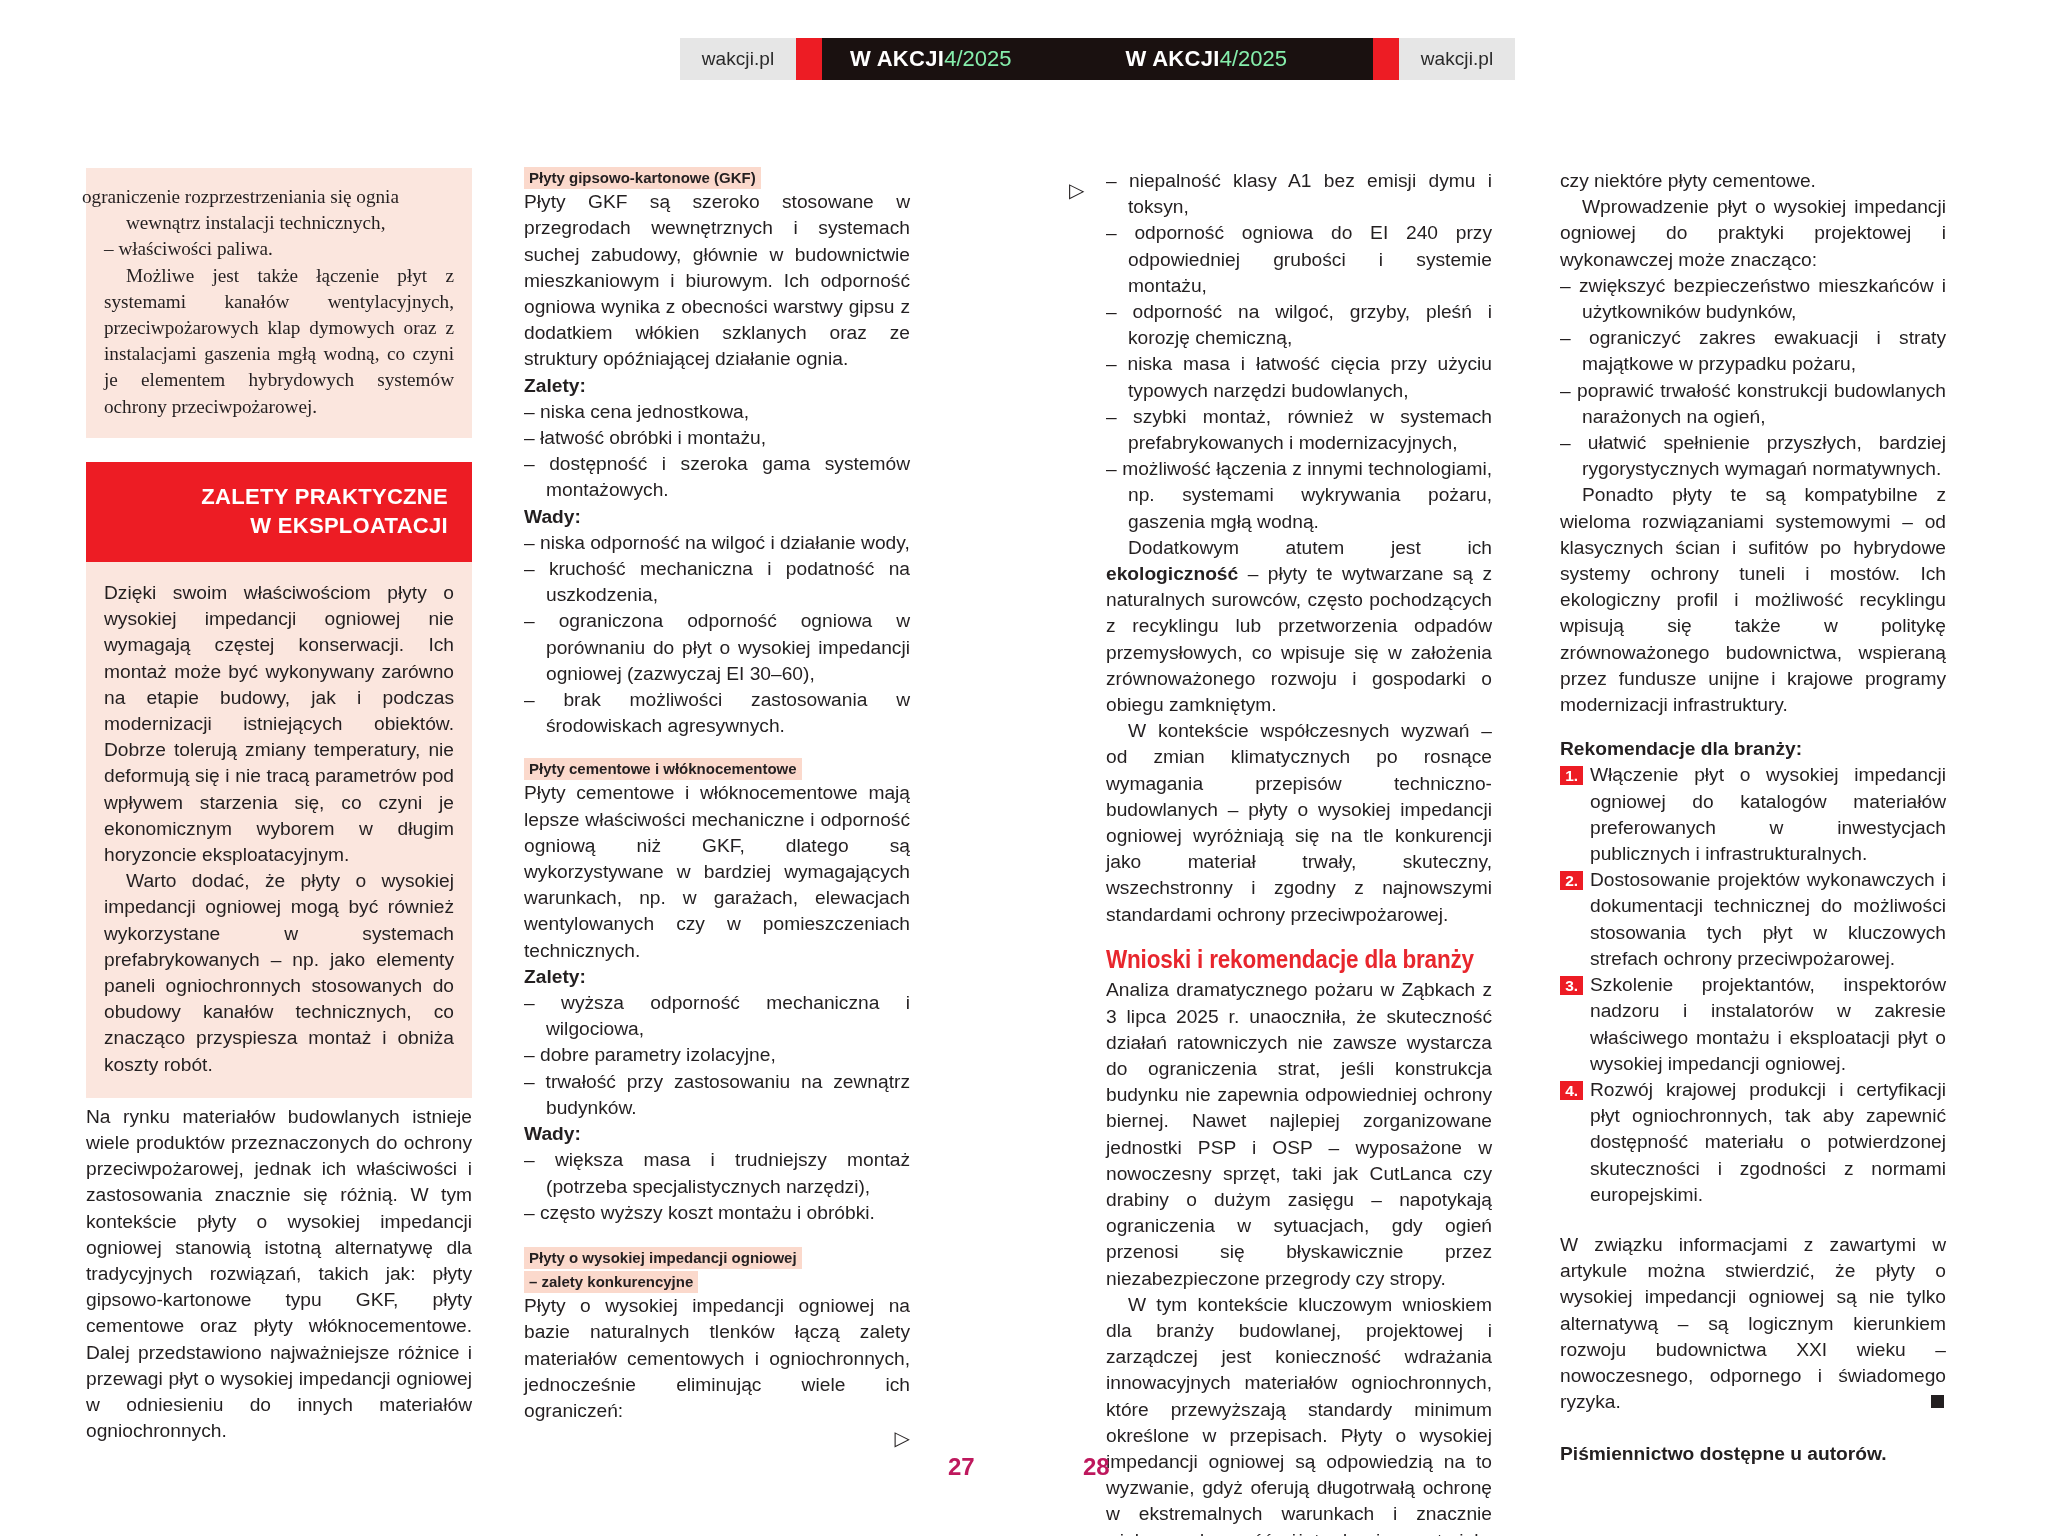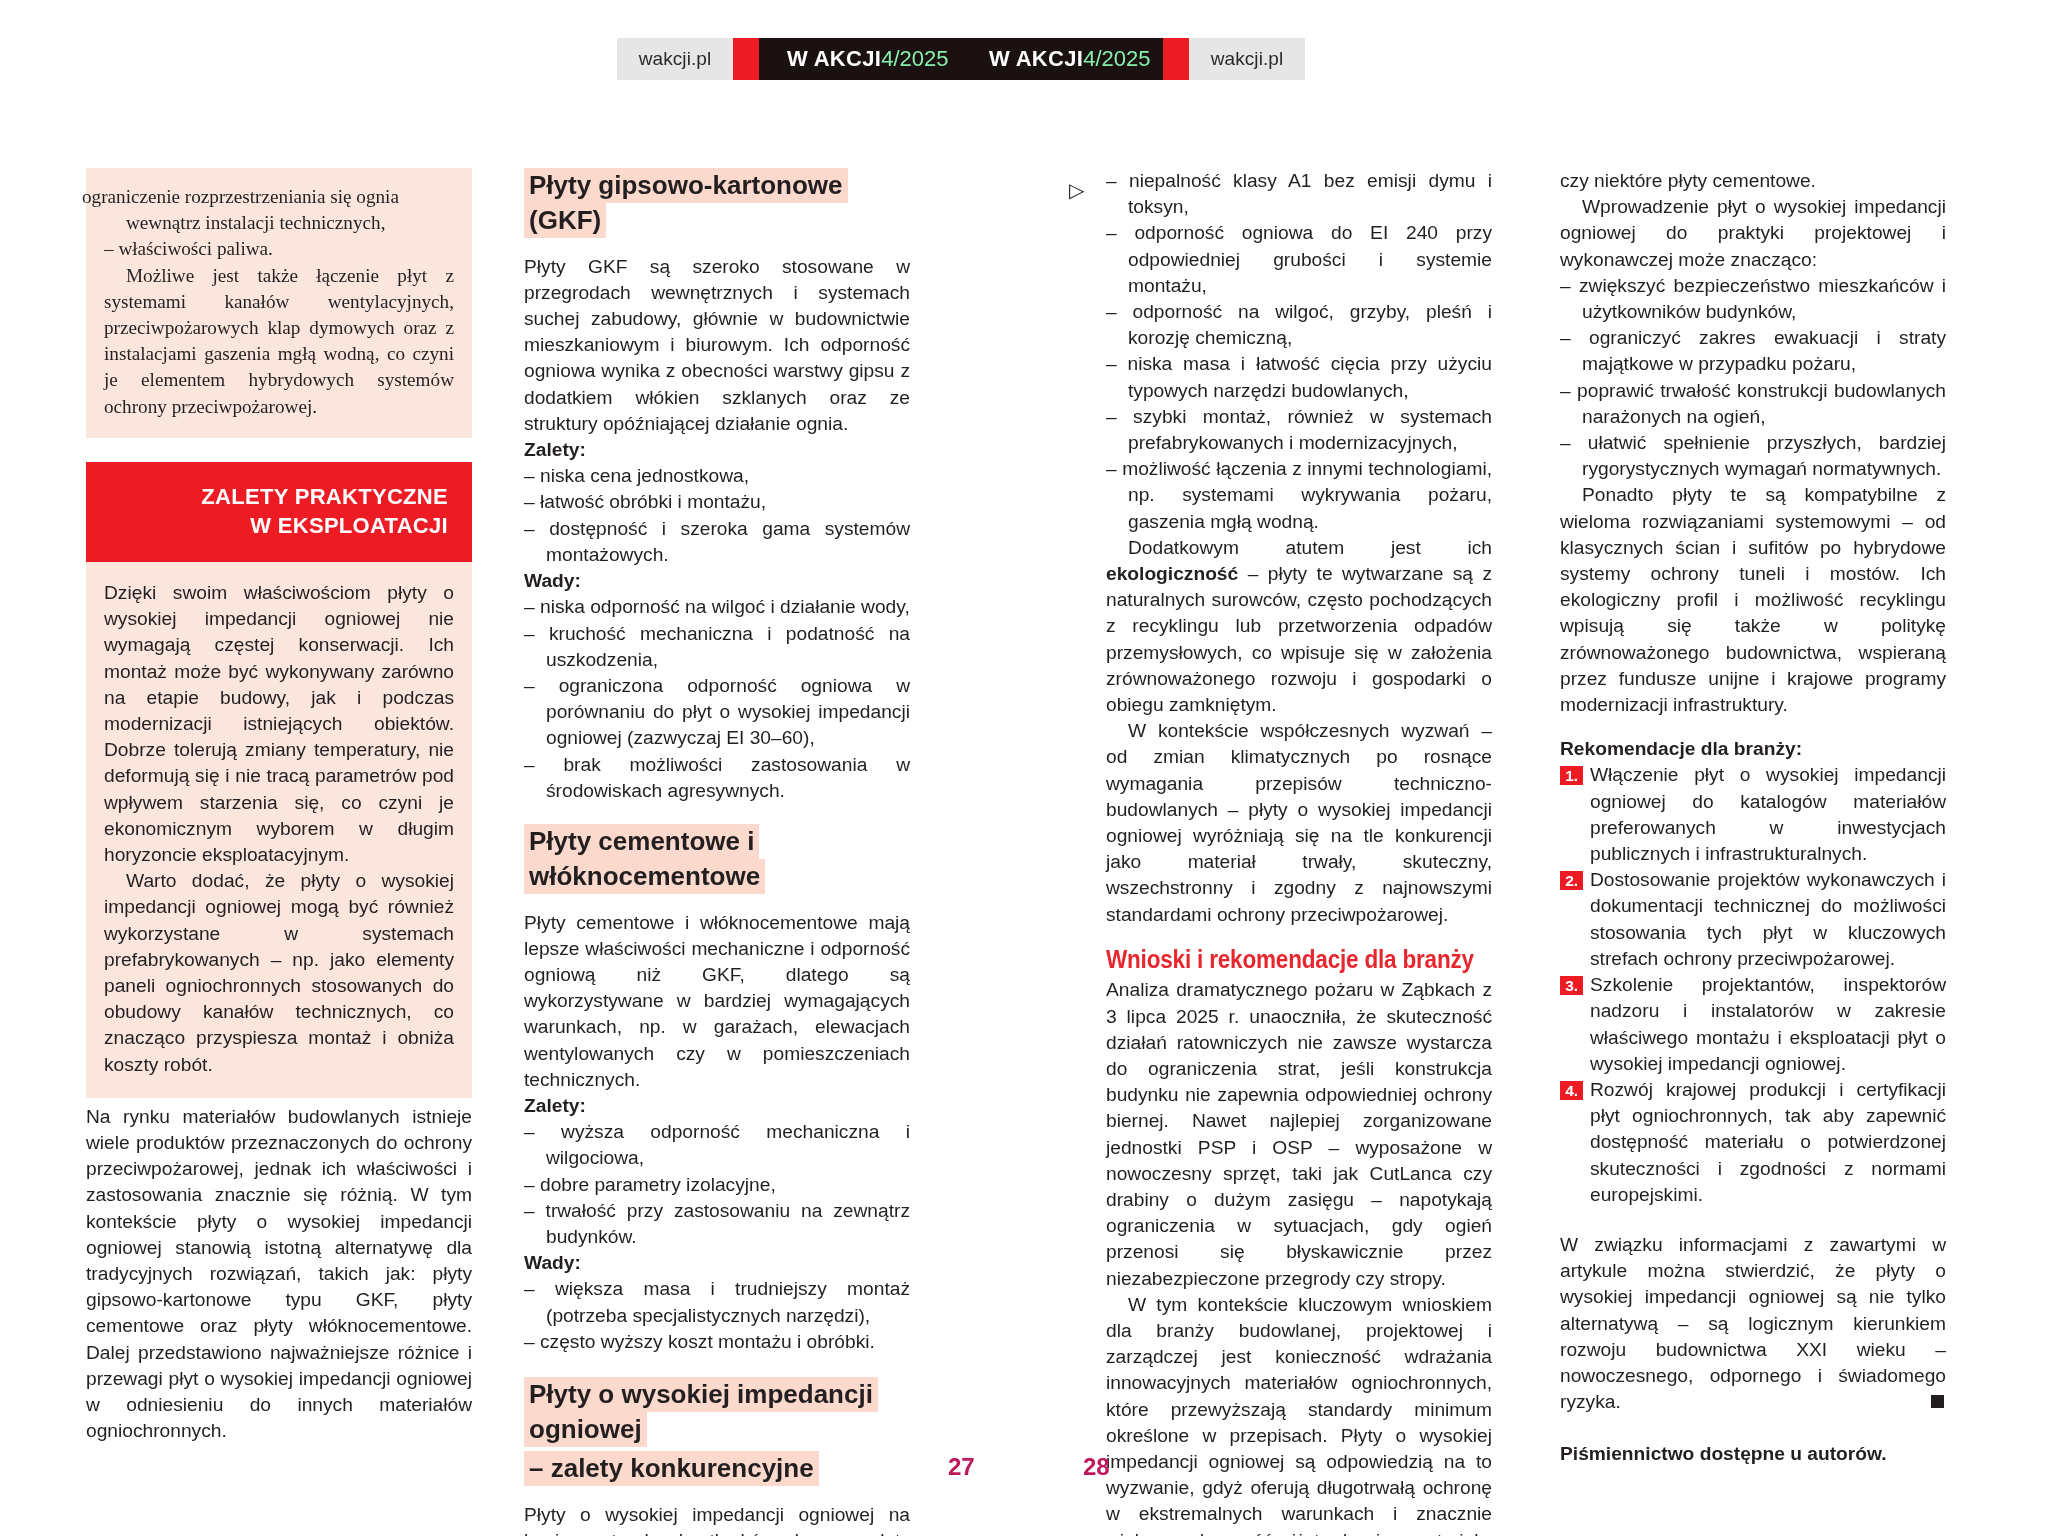--- a/index.html
+++ b/index.html
@@ -11,22 +11,22 @@
   }
   .page {
     position: relative;
     width: 2048px; height: 1536px;
     background: #ffffff;
   }
 
   
   .header {
     position: absolute;
-    top: 38px; left: 617px;
-    width: 688px; height: 42px;
+    top: 38px; left: 680px;
+    width: 835px; height: 42px;
     display: flex;
     align-items: stretch;
   }
   .hdr-site-left {
     background: #e6e6e6;
     color: #2a2a2a;
     font-size: 19px;
     display: flex; align-items: center; justify-content: center;
     width: 116px;
     letter-spacing: .1px;
@@ -123,25 +123,25 @@
     transform: scaleX(0.9);
     transform-origin: left top;
     width: 111%;
     text-align: left;
     margin-bottom: 2px;
   }
 
   
   .subhead {
     font-weight: bold;
-    font-size: 26px;
+    font-size: 15px;
     line-height: 1.34;
     color: #231f20;
     text-align: left;
-    margin-bottom: 16px;
+    margin-bottom: 1px;
   }
   .subhead span.hl {
     background: #fbd9cc;
     box-decoration-break: clone;
     -webkit-box-decoration-break: clone;
     padding: 2px 5px 3px 5px;
   }
   .subhead .ln { display: block; }
 
   b.lbl { font-weight: bold; }

